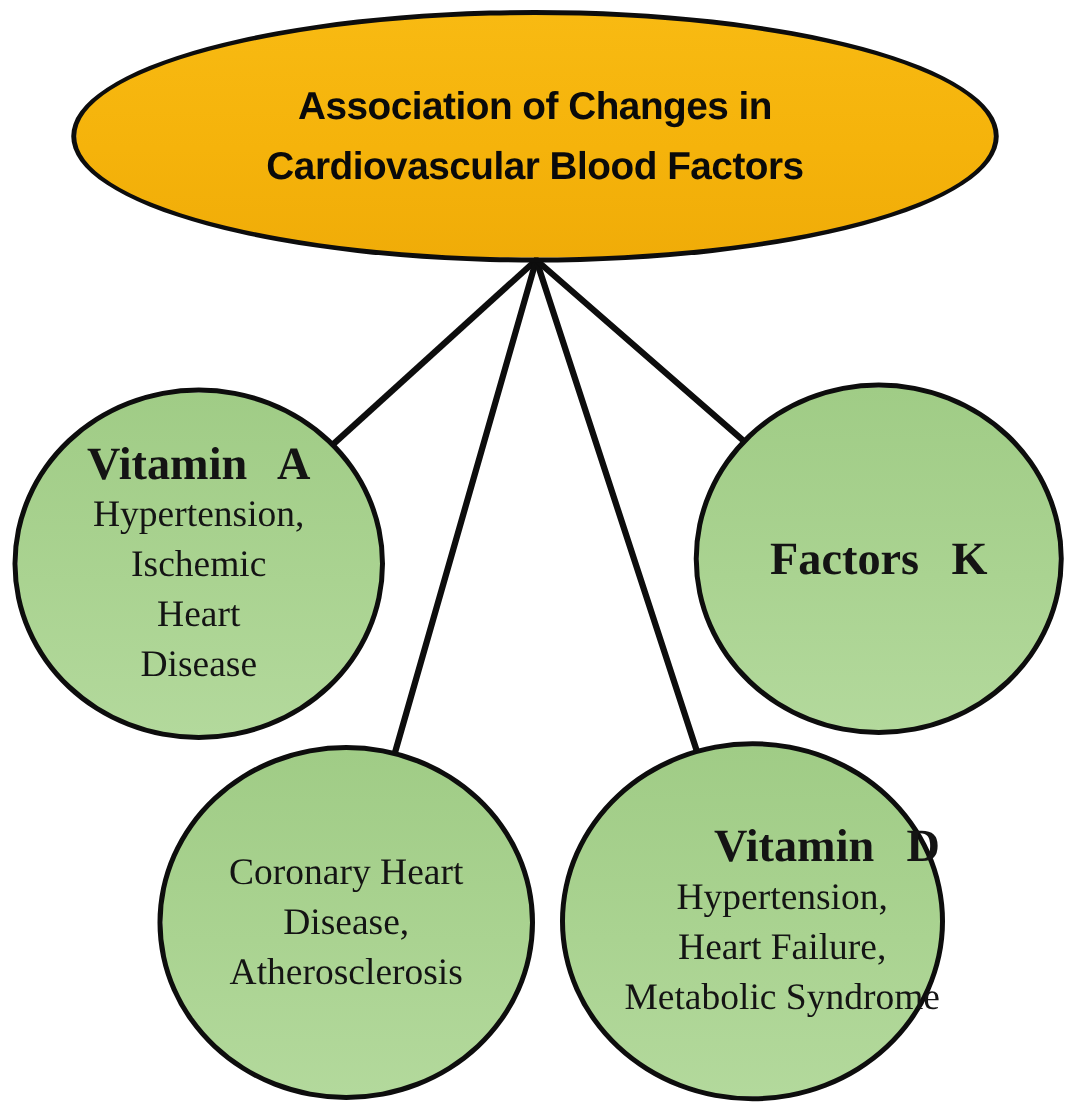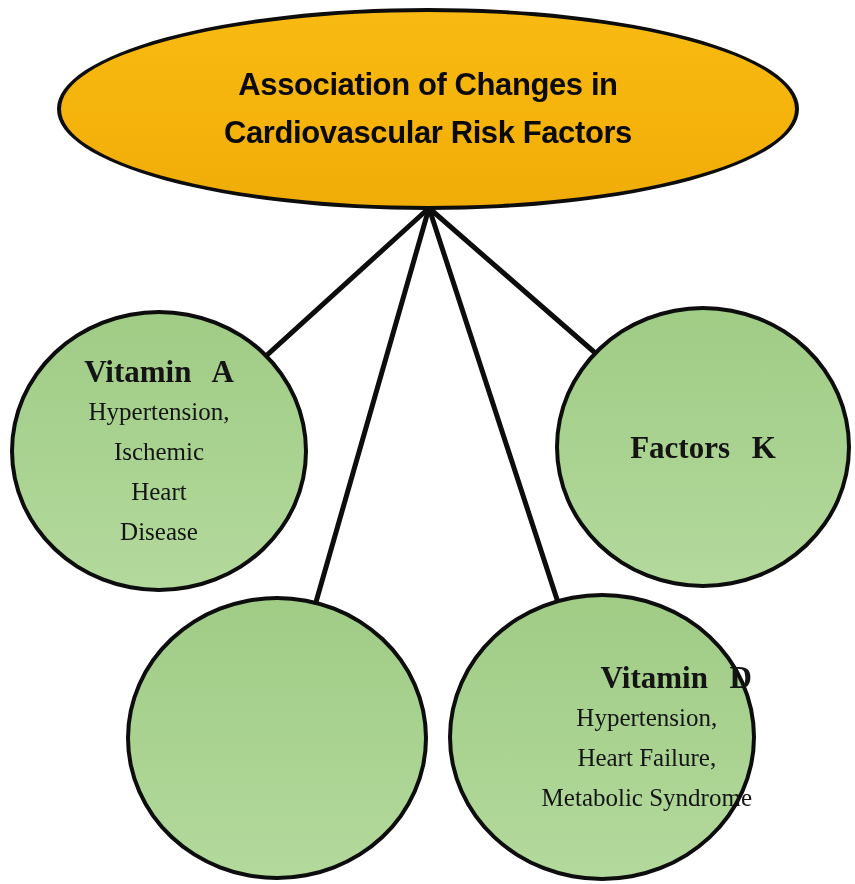--- a/index.html
+++ b/index.html
@@ -59,57 +59,58 @@
     text-align: center;
     font-family: "Liberation Serif", serif;
     color: #141414;
   }
   .node-a { left: 10px;  top: 310px; width: 298px; height: 282px; }
   .node-k { left: 555px; top: 306px; width: 296px; height: 282px; }
   .node-e { left: 126px; top: 596px; width: 302px; height: 284px; }
   .node-d { left: 448px; top: 593px; width: 308px; height: 288px; align-items: flex-end; }
   .node-name {
     font-weight: bold;
-    font-size: 31px;
+    font-size: 37px;
     line-height: 41px;
     word-spacing: 0.45em;
     white-space: nowrap;
   }
   .node-lines {
-    font-size: 25px;
+    font-size: 30px;
     line-height: 40px;
   }
 </style>
 </head>
 <body>
 
 <div class="stage">
 
   <svg class="connectors" viewBox="0 0 855 884" xmlns="http://www.w3.org/2000/svg">
     <line x1="429" y1="208" x2="159" y2="453" stroke="#0d0d0d" stroke-width="5" stroke-linecap="round"></line>
     <line x1="429" y1="208" x2="277" y2="738" stroke="#0d0d0d" stroke-width="5" stroke-linecap="round"></line>
     <line x1="429" y1="208" x2="602" y2="737" stroke="#0d0d0d" stroke-width="5" stroke-linecap="round"></line>
     <line x1="429" y1="208" x2="703" y2="447" stroke="#0d0d0d" stroke-width="5" stroke-linecap="round"></line>
   </svg>
 
   <div class="title-ellipse">
     <div class="title-line">Association of Changes in</div>
-    <div class="title-line">Cardiovascular Risk Factors</div>
+    <div class="title-line">Cardiovascular Blood Factors</div>
   </div>
 
   <div class="node-circle node-a">
     <div class="node-name">Vitamin A</div>
     <div class="node-lines">Hypertension,<br>Ischemic<br>Heart<br>Disease</div>
   </div>
 
   <div class="node-circle node-k">
     <div class="node-name">Factors K</div>
   </div>
 
   <div class="node-circle node-e">
+    <div class="node-lines">Coronary Heart<br>Disease,<br>Atherosclerosis</div>
   </div>
 
   <div class="node-circle node-d">
     <div class="node-name">Vitamin D</div>
     <div class="node-lines">Hypertension,<br>Heart Failure,<br>Metabolic Syndrome</div>
   </div>
 
 </div>
 
 </body></html>

